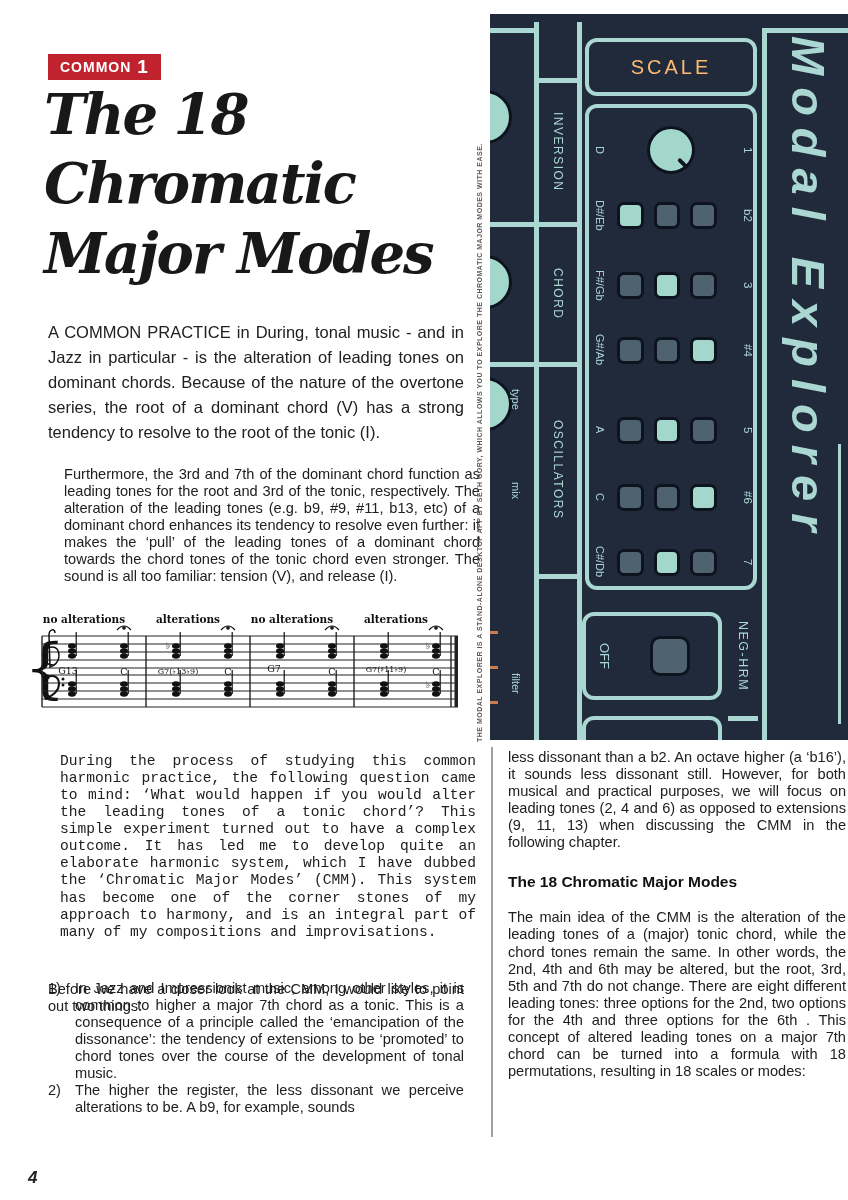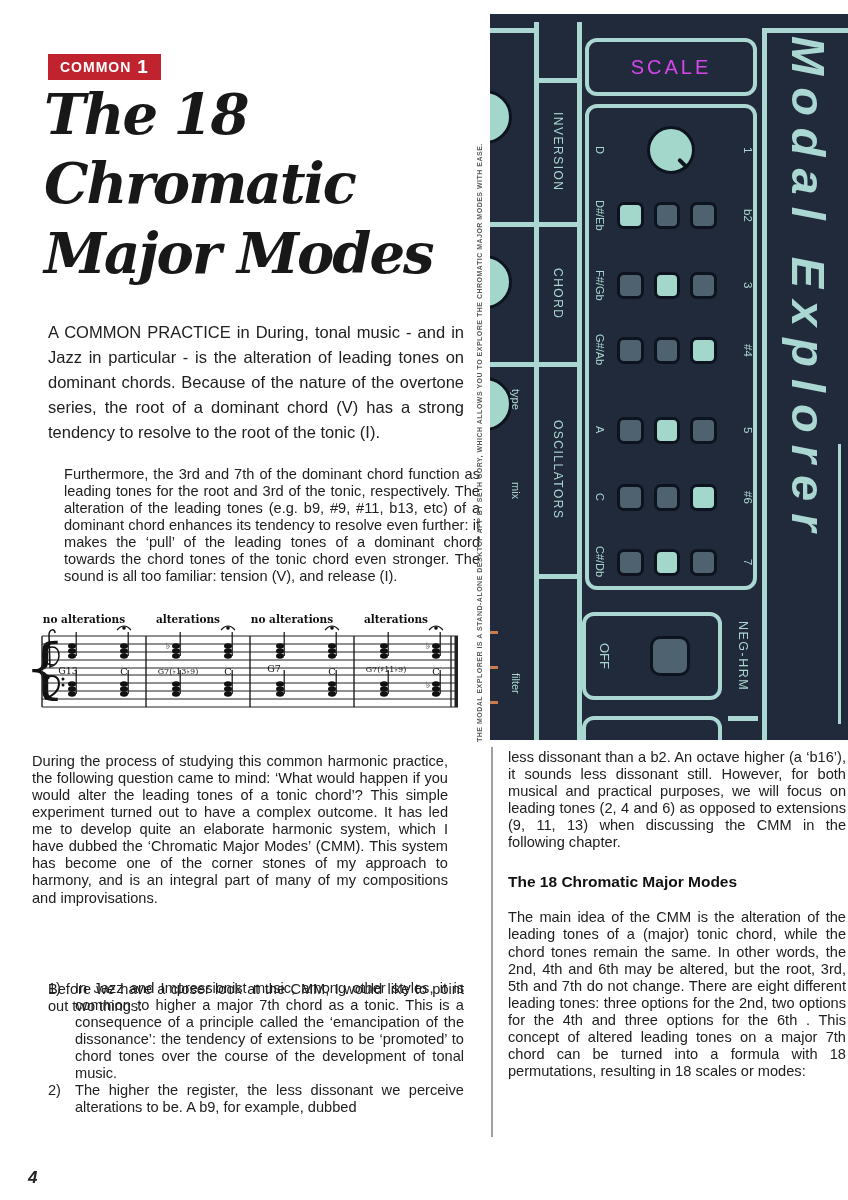--- a/index.html
+++ b/index.html
@@ -22,21 +22,21 @@
     font-family:"DejaVu Serif", serif; font-style:italic; font-weight:bold;
     font-size:56px; line-height:1.24; letter-spacing:-2px; color:#181818;
   }
   
   .lead {
     position:absolute; left:48px; top:320px; width:416px;
     font-size:16.5px; line-height:1.52; text-align:justify; color:#202020;
   }
   .body { font-size:14.6px; line-height:1.17; text-align:justify; color:#202020; }
   .p2 { position:absolute; left:64px; top:466px; width:416px; }
-  .p3 { position:absolute; left:32px; top:753px; width:416px; }
+  .p3 { position:absolute; left:60px; top:753px; width:416px;font-family:Liberation Mono, monospace; }
   .p4 { position:absolute; left:48px; top:934px; width:416px;margin-top:47px; }
   .list { position:absolute; left:48px; top:980px; width:416px; }
   .li { display:flex; }
   .li .n { flex:0 0 27px; font-size:14.6px; line-height:1.17; }
   .li .t { flex:1; }
   .colrule { position:absolute; left:491px; top:747px; width:2px; height:390px; background:#a0a0a0; }
   .rcol { position:absolute; left:508px; top:749px; width:338px; }
   .rcol h3 { font-size:15.5px; margin:22px 0 18px 0; color:#111; }
   .pagenum {
     position:absolute; left:28px; top:1168px;
@@ -58,21 +58,21 @@
   .acc { position:absolute; background:#abd7d3; }
   .obox { position:absolute; border:4px solid #abd7d3; border-radius:12px; }
   .vtxt { writing-mode:vertical-rl; color:#abd7d3; }
   .vwrap { position:absolute; display:flex; align-items:center; justify-content:center; }
   .seclab { font-size:12px; letter-spacing:1.5px; }
   .knoblab { font-size:11px; }
   .notelab { font-size:11px; }
   .deglab { font-size:11.5px; }
   .scale-title { position:absolute; left:95px; top:24px; width:172px; height:58px;
                  display:flex; align-items:center; justify-content:center;
-                 color:#d946ef; font-size:20px; letter-spacing:3px; }
+                 color:#fdba74; font-size:20px; letter-spacing:3px; }
   .knob { position:absolute; border-radius:50%; background:#a3d7cb; border:3px solid #0d141f; }
   .knob .ptr { position:absolute; width:4px; height:13px; background:#0d141f;
                left:31px; top:28px; transform:rotate(-45deg); border-radius:2px; }
   .btnrow { position:absolute; left:127px; width:100px; display:flex; gap:10px; }
   .sq { width:27px; height:27px; border-radius:7px; background:#4e6270; border:3px solid #0d141f; }
   .sq.lit { background:#a3d7cb; }
   .bigbtn { position:absolute; width:40px; height:40px; border-radius:10px;
             background:#4e6270; border:3px solid #0d141f; }
   .tick { position:absolute; left:0; width:8px; height:3px; background:#cc7a4f; }
   .brand-wrap { position:absolute; left:282px; top:22px; width:72px; height:704px;
@@ -253,21 +253,21 @@
   <p class="body p3">During the process of studying this common harmonic practice, the following question came to mind: ‘What would happen if you would alter the leading tones of a tonic chord’? This simple experiment turned out to have a complex outcome. It has led me to develop quite an elaborate harmonic system, which I have dubbed the ‘Chromatic Major Modes’ (CMM). This system has become one of the corner stones of my approach to harmony, and is an integral part of many of my compositions and improvisations.</p>
   <p class="body p4">Before we have a closer look at the CMM, I would like to point out two things:</p>
 
   <div class="list">
     <div class="li">
       <span class="n">1)</span>
       <span class="t body">In Jazz and Impressionist music, among other styles, it is common to higher a major 7th chord as a tonic. This is a consequence of a principle called the ‘emancipation of the dissonance’: the tendency of extensions to be ‘promoted’ to chord tones over the course of the development of tonal music.</span>
     </div>
     <div class="li">
       <span class="n">2)</span>
-      <span class="t body">The higher the register, the less dissonant we perceive alterations to be. A b9, for example, dubbed</span>
+      <span class="t body">The higher the register, the less dissonant we perceive alterations to be. A b9, for example, sounds</span>
     </div>
   </div>
 
   <div class="colrule"></div>
   <div class="rcol">
     <p class="body">less dissonant than a b2. An octave higher (a ‘b16’), it sounds less dissonant still. However, for both musical and practical purposes, we will focus on leading tones (2, 4 and 6) as opposed to extensions (9, 11, 13) when discussing the CMM in the following chapter.</p>
     <h3>The 18 Chromatic Major Modes</h3>
     <p class="body">The main idea of the CMM is the alteration of the leading tones of a (major) tonic chord, while the chord tones remain the same. In other words, the 2nd, 4th and 6th may be altered, but the root, 3rd, 5th and 7th do not change. There are eight different leading tones: three options for the 2nd, two options for the 4th and three options for the 6th . This concept of altered leading tones on a major 7th chord can be turned into a formula with 18 permutations, resulting in 18 scales or modes:</p>
   </div>
 

